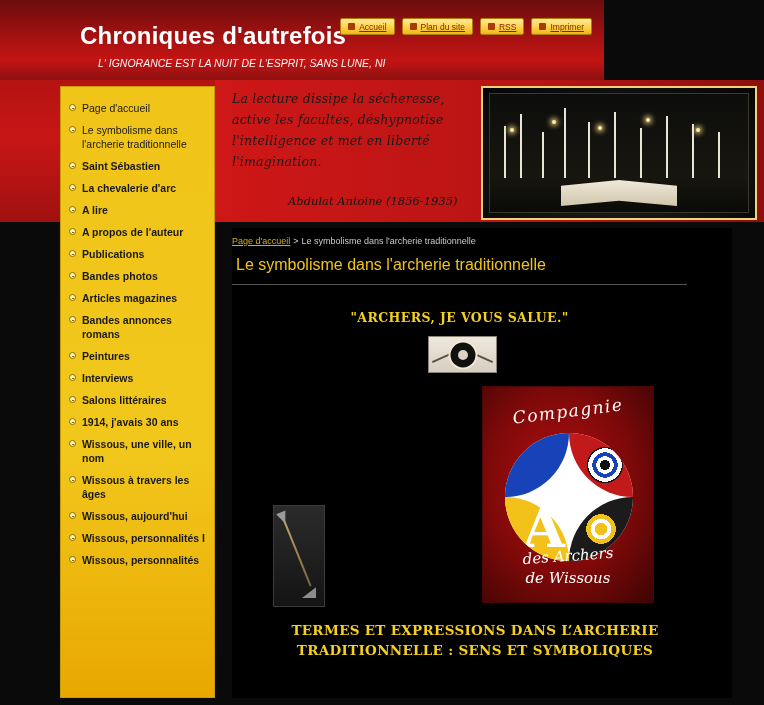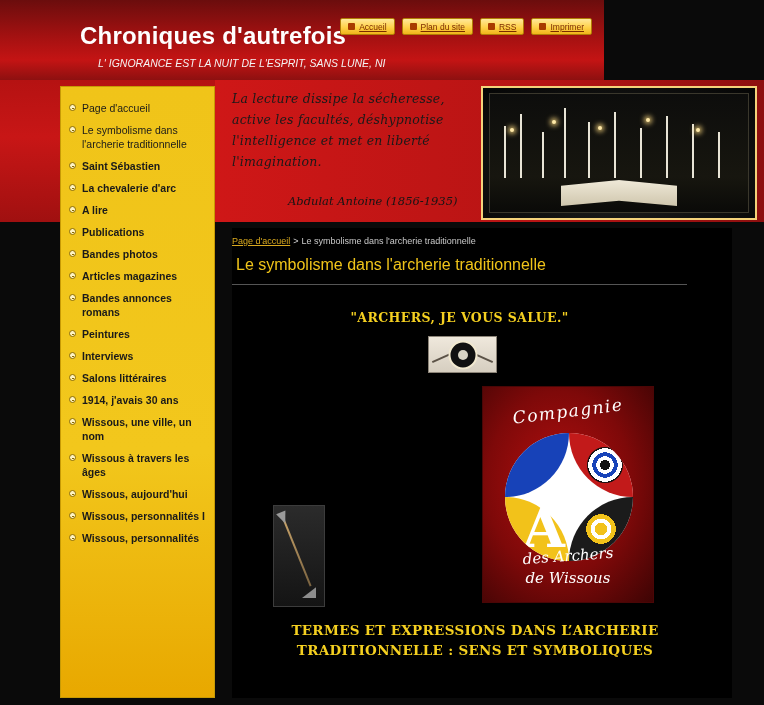--- a/index.html
+++ b/index.html
@@ -464,20 +464,24 @@
     <div class="menu-item bold">
       <span class="bullet"></span>
       <span>La chevalerie d'arc</span>
     </div>
     <div class="menu-item bold">
       <span class="bullet"></span>
       <span>A lire</span>
     </div>
     <div class="menu-item bold">
       <span class="bullet"></span>
+      <span>A propos de l'auteur</span>
+    </div>
+    <div class="menu-item bold">
+      <span class="bullet"></span>
       <span>Publications</span>
     </div>
     <div class="menu-item bold">
       <span class="bullet"></span>
       <span>Bandes photos</span>
     </div>
     <div class="menu-item bold">
       <span class="bullet"></span>
       <span>Articles magazines</span>
     </div>

